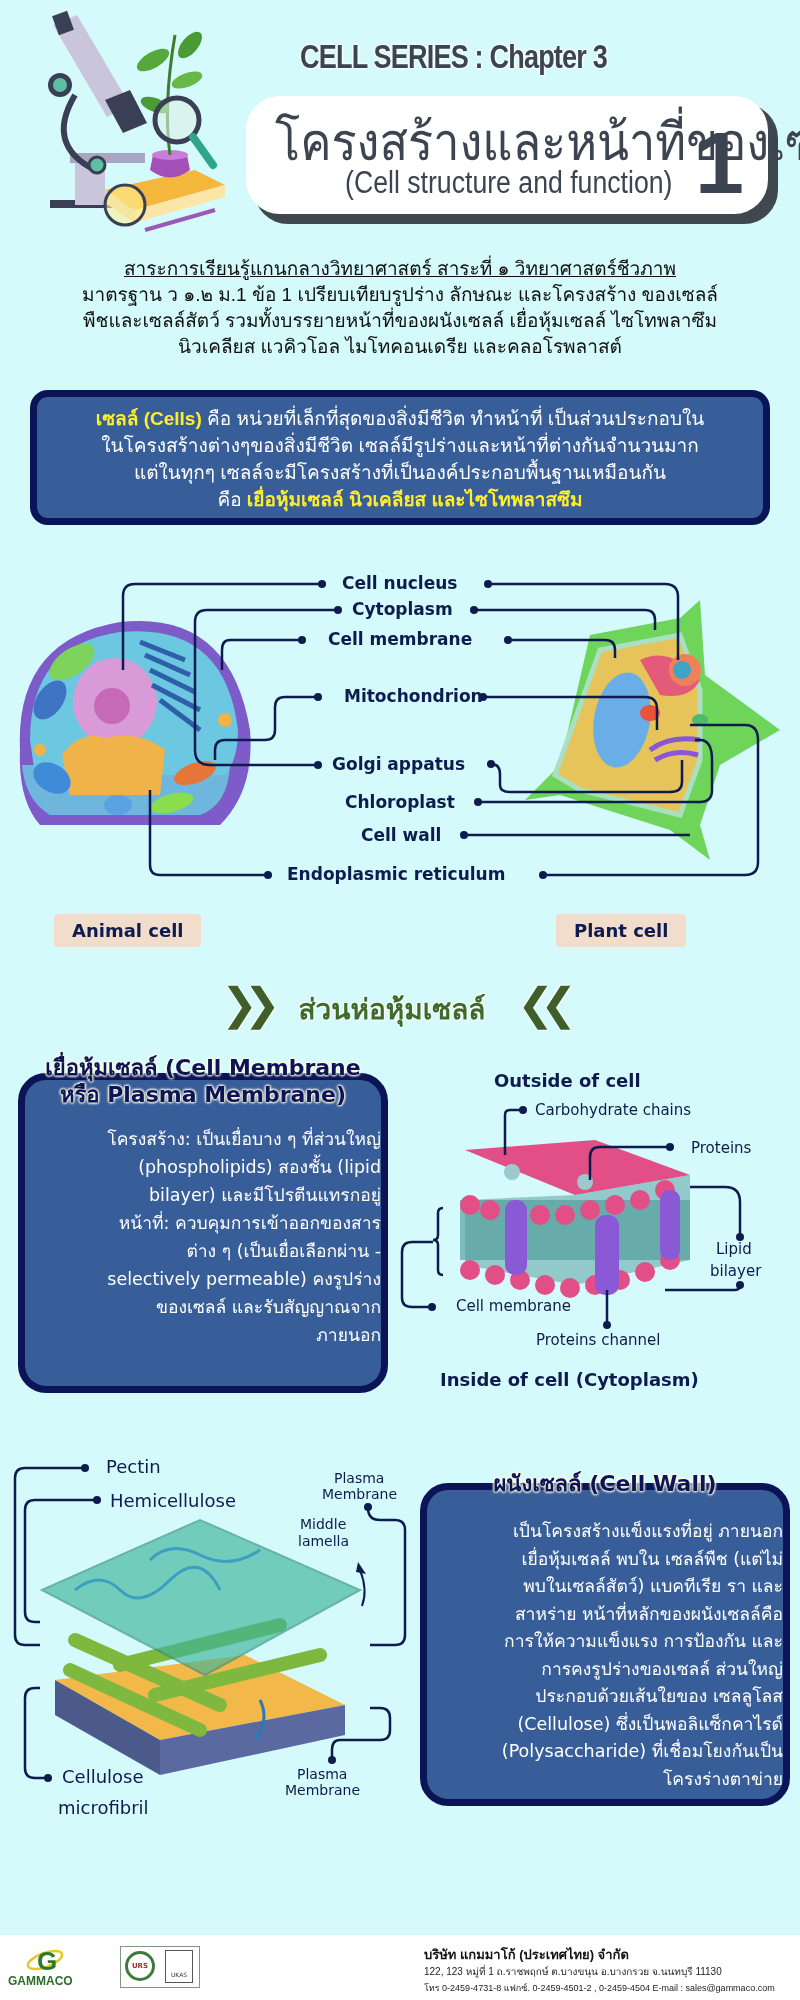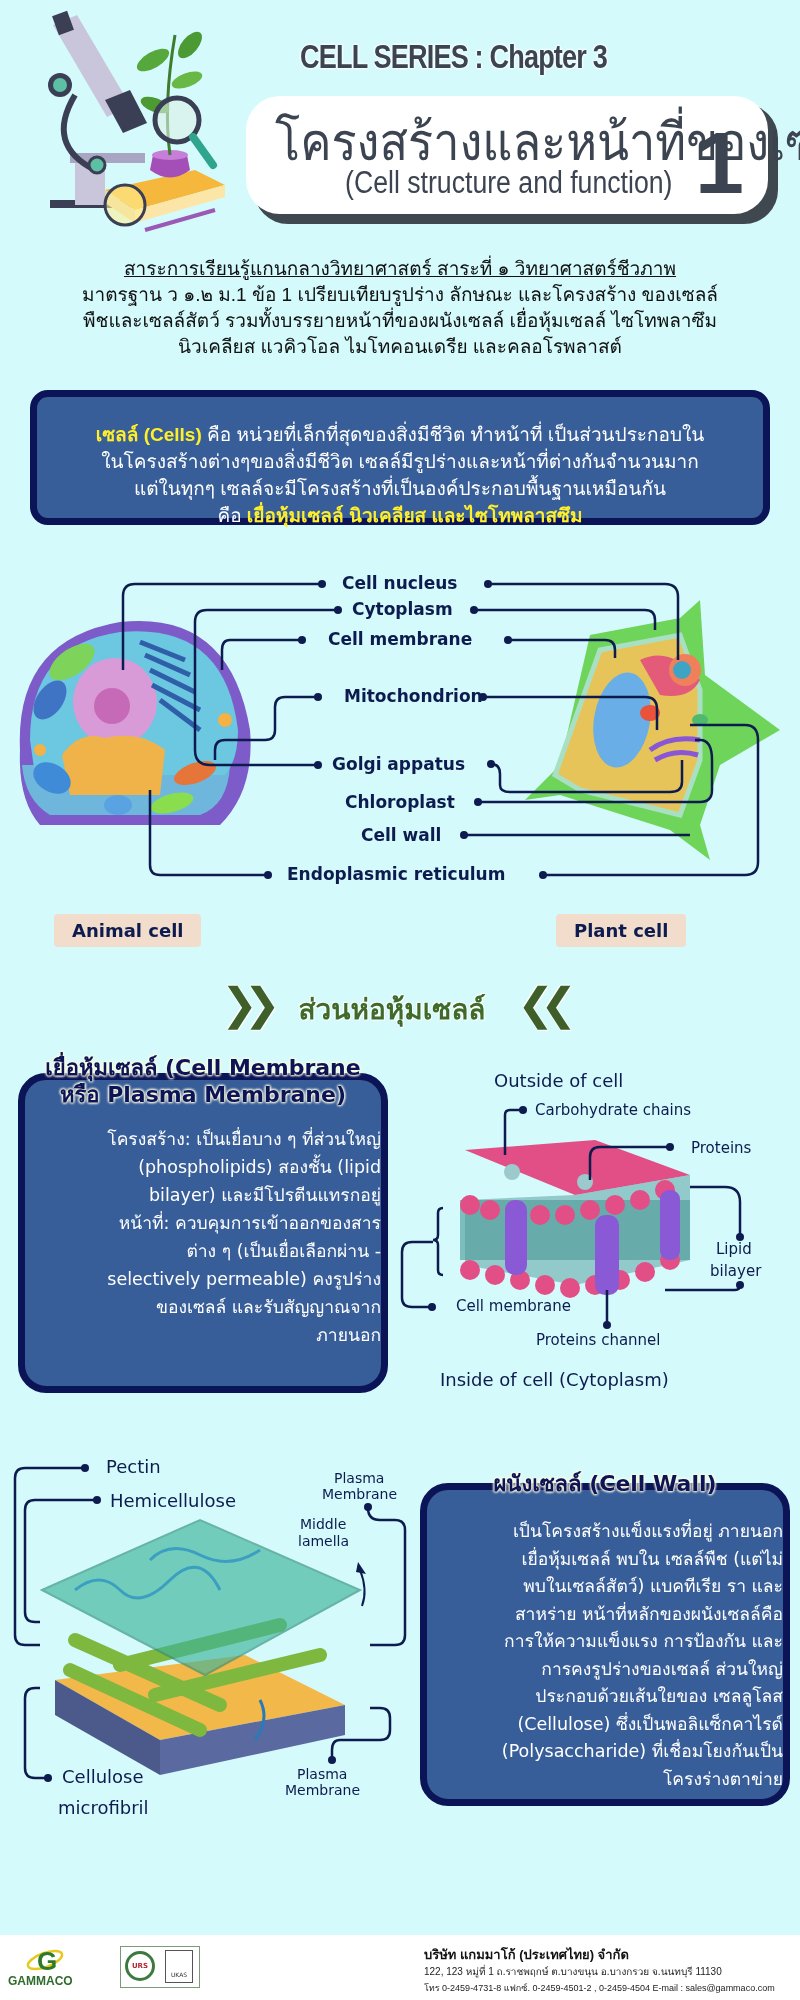--- a/index.html
+++ b/index.html
@@ -49,21 +49,21 @@
     left: 20px; top: 256px; width: 760px; text-align: center;
     font-family: "Liberation Sans", sans-serif; font-size: 19px; line-height: 26px; color: #111;
   }
   .standard .u { text-decoration: underline; }
 
   
   .def-box {
     left: 30px; top: 390px; width: 740px; height: 135px;
     background: #385e99; border: 7px solid #0b1457; border-radius: 18px; box-sizing: border-box;
     text-align: center; color: #fff; font-family: "Liberation Sans", sans-serif;
-    font-size: 19px; line-height: 27px; padding-top: 24px;
+    font-size: 19px; line-height: 27px; padding-top: 8px;
   }
   .hl { color: #ffef2a; font-weight: bold; }
 
   
   .cell-label {
     font-family: "DejaVu Sans", sans-serif; font-weight: bold; font-size: 17px;
     color: #0d1b4f; white-space: nowrap;
   }
   .tag {
     background: #f2dccb; border-radius: 4px; padding: 6px 18px;
@@ -84,21 +84,21 @@
     box-sizing: border-box; color: #fff; text-align: right;
     font-family: "DejaVu Sans", sans-serif; font-size: 17.5px; line-height: 28px;
   }
   .info-head {
     font-family: "DejaVu Sans", sans-serif; font-weight: bold; font-size: 22px;
     color: #0b1457; text-align: center; line-height: 27px;
     text-shadow: 0 0 3px #fffbe0, 0 0 3px #fffbe0, 0 0 3px #fffbe0, 0 0 3px #fffbe0;
   }
 
   .mem-label { font-size: 15px; color: #0d1b4f; white-space: nowrap; font-family: "DejaVu Sans", sans-serif; }
-  .mem-bold { font-weight: normal; font-size: 18px; }
+  .mem-bold { font-weight: bold; font-size: 18px; }
 
   
   .footer {
     left: 0; top: 1935px; width: 800px; height: 65px; background: #ffffff;
   }
   .co-name { left: 424px; top: 1944px; font-weight: bold; font-size: 13px; color: #111; font-family: "Liberation Sans", sans-serif; }
   .co-addr { left: 424px; top: 1964px; font-size: 10px; color: #222; font-family: "Liberation Sans", sans-serif; }
   .co-contact { left: 424px; top: 1981px; font-size: 9px; color: #222; font-family: "Liberation Sans", sans-serif; }
   .gammaco { left: 8px; top: 1974px; font-weight: bold; font-size: 12px; color: #2f6b2a; font-family: "Liberation Sans", sans-serif; }
 </style>

